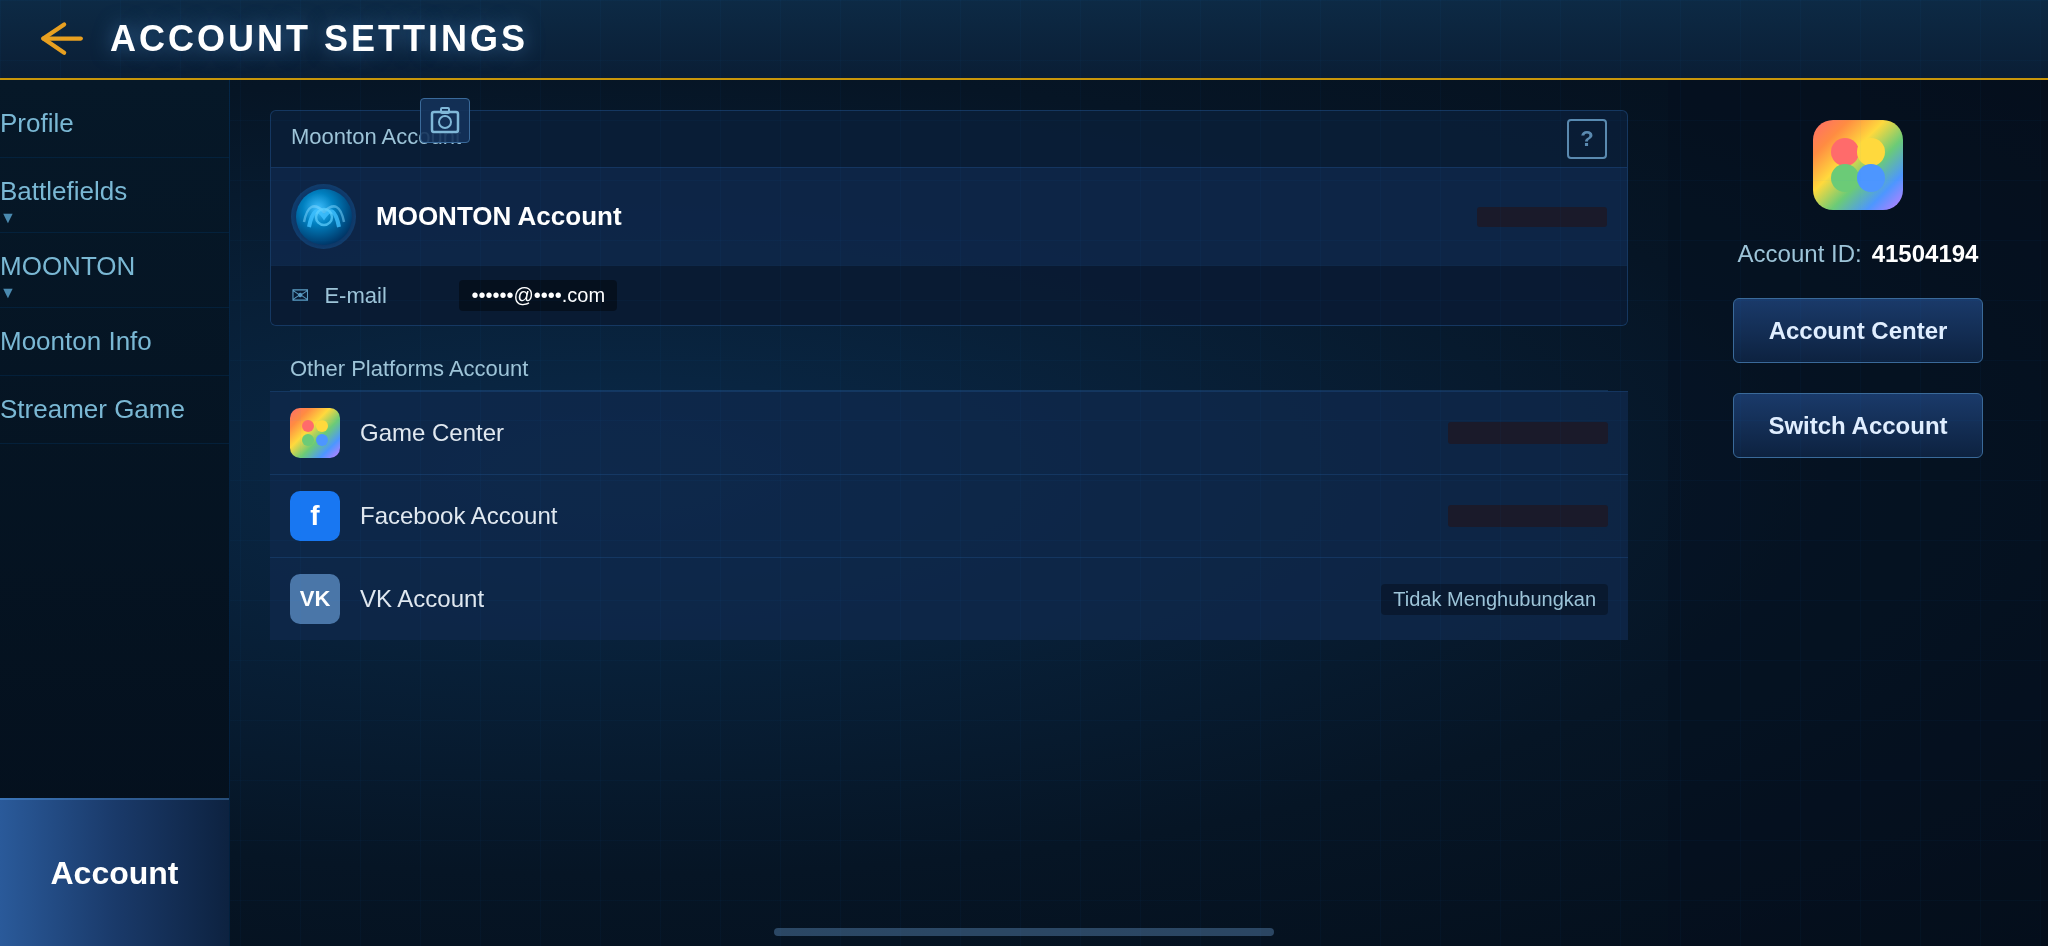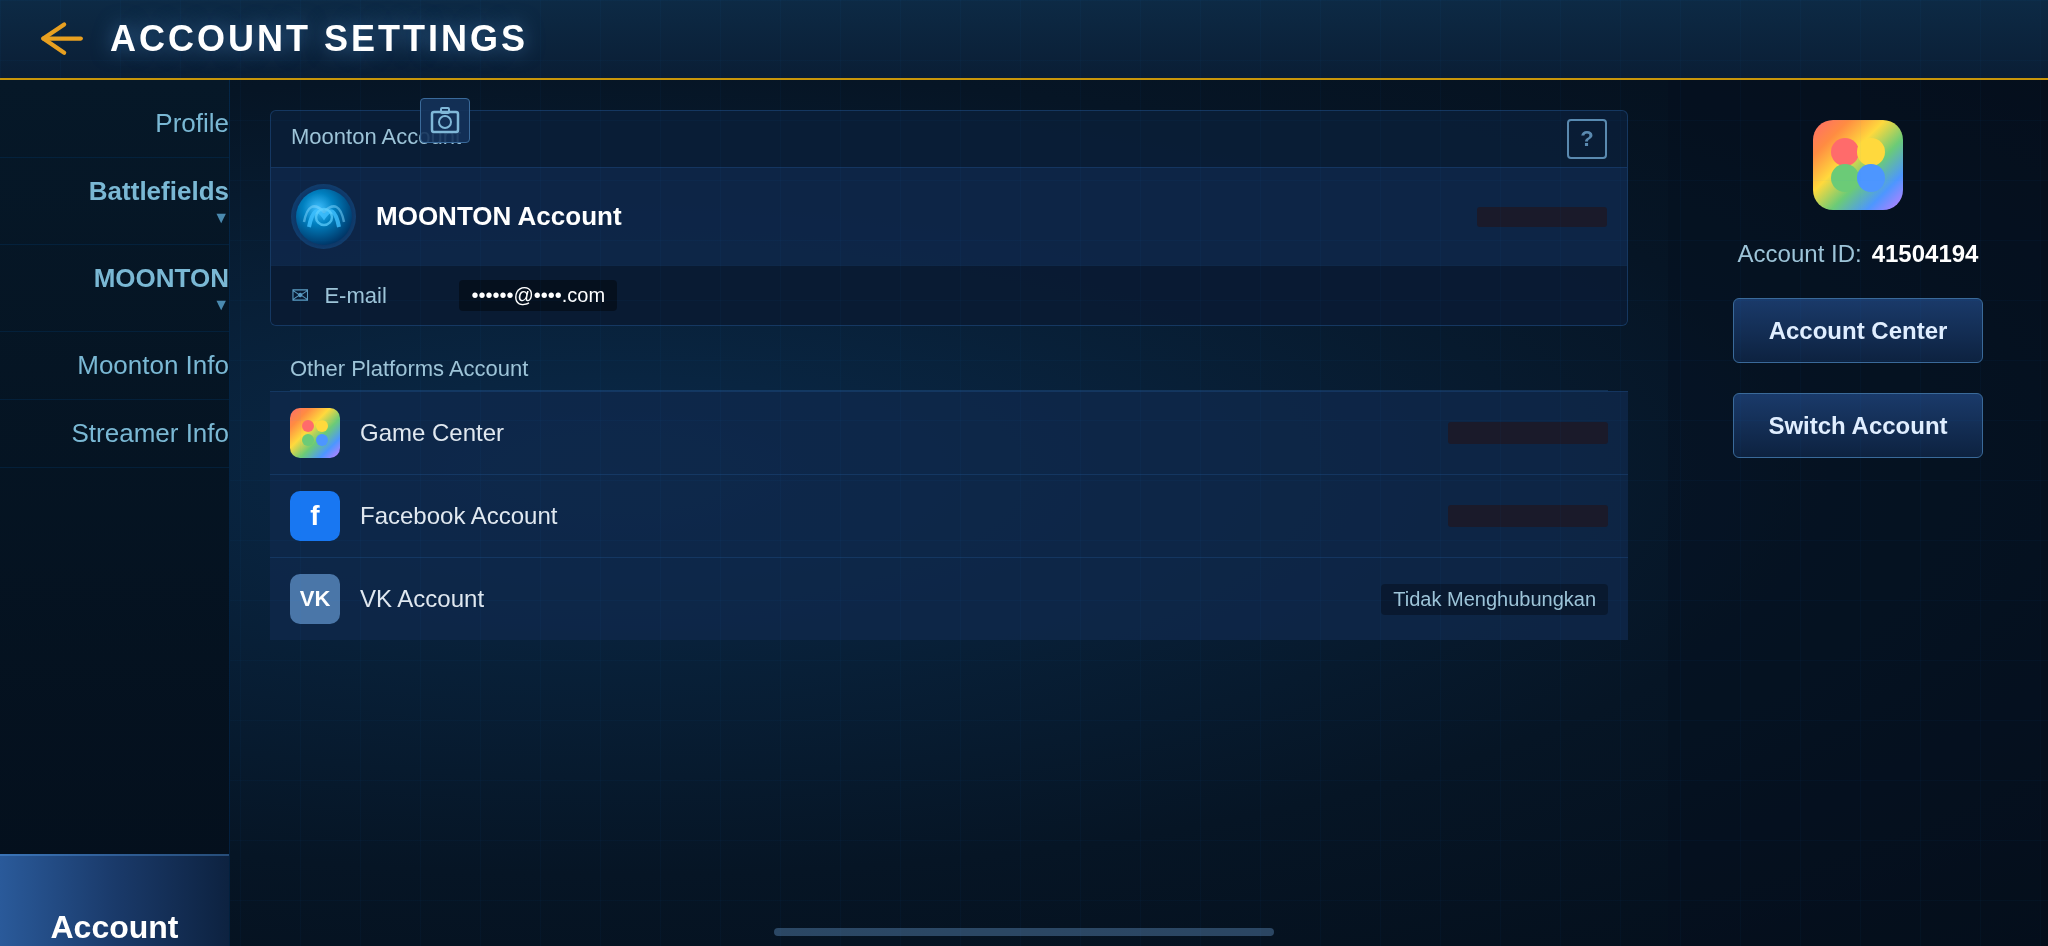--- a/index.html
+++ b/index.html
@@ -71,49 +71,48 @@
       background: linear-gradient(180deg, #061828 0%, #040f1c 100%);
       display: flex;
       flex-direction: column;
       padding-top: 10px;
       border-right: 1px solid rgba(0,100,200,0.2);
       position: relative;
     }
 
     .sidebar-item {
       padding: 18px 0;
-      text-align: right;
+      text-align: left;
       font-size: 26px;
       color: #7ab8d4;
       cursor: pointer;
       border-bottom: 1px solid rgba(0,80,150,0.2);
       transition: color 0.2s;
     }
 
     .sidebar-item.with-chevron {
-      padding-bottom: 17px;
-      font-weight: bold;
+      padding-bottom: 5px;
     }
 
     .chevron {
       font-size: 16px;
       color: #4a8ab0;
       display: block;
       margin-top: 2px;
     }
 
     .sidebar-account-active {
       position: absolute;
       bottom: 0;
       left: 0;
       right: 0;
-      height: 92px;
+      height: 148px;
       background: linear-gradient(90deg, #2a5a9a 0%, #1a3a6a 50%, #0d2240 100%);
       display: flex;
-      align-items: flex-end;
+      align-items: center;
       justify-content: center;
       font-size: 32px;
       font-weight: bold;
       color: #ffffff;
       border-top: 2px solid rgba(100,180,255,0.3);
     }
 
     
     .content-area {
       flex: 1;
@@ -415,21 +414,21 @@
       <span class="chevron">▼</span>
     </div>
     <div class="sidebar-item with-chevron">
       <span>MOONTON</span>
       <span class="chevron">▼</span>
     </div>
     <div class="sidebar-item">
       <span>Moonton Info</span>
     </div>
     <div class="sidebar-item">
-      <span>Streamer Info</span>
+      <span>Streamer Game</span>
     </div>
 
     <div class="sidebar-account-active">
       <span>Account</span>
     </div>
   </div>
 
   <div class="content-area">
 
     <div class="moonton-account-card">

